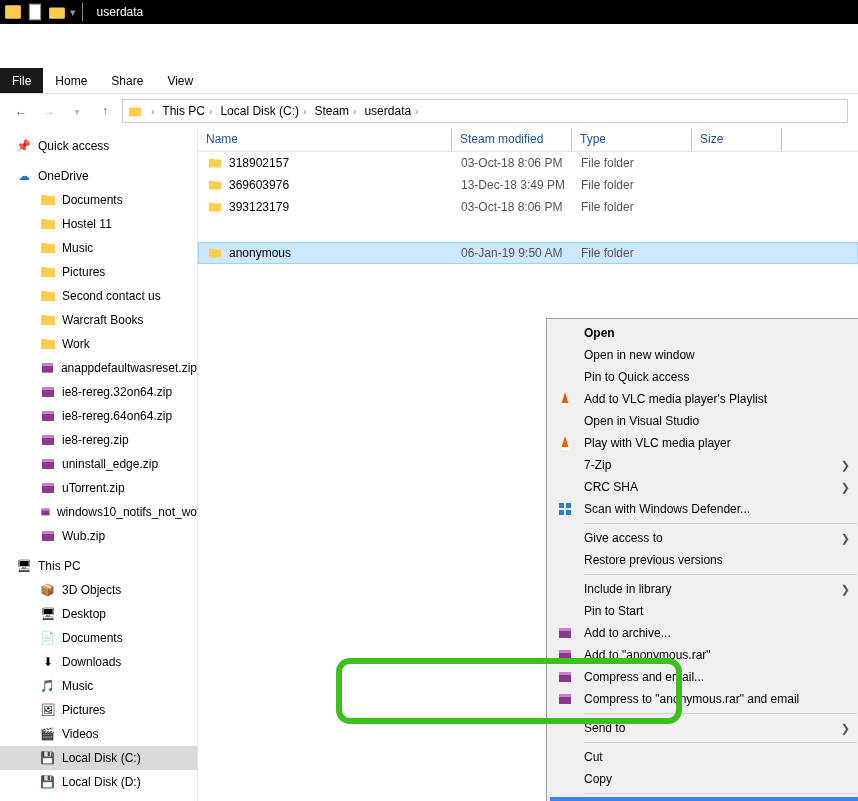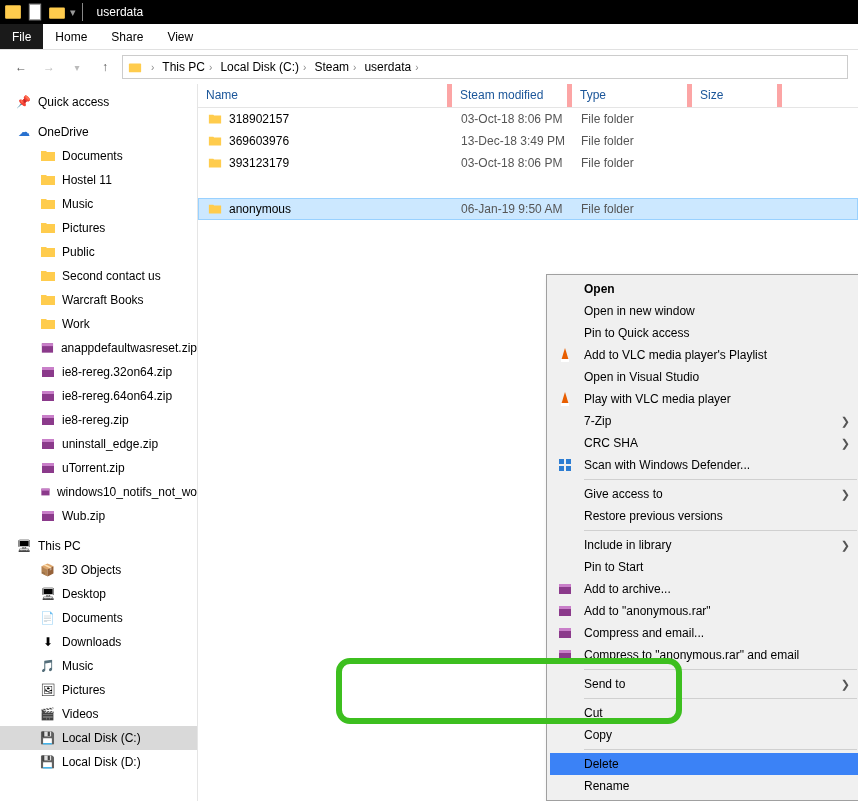--- a/index.html
+++ b/index.html
@@ -1,39 +1,39 @@
 <!DOCTYPE html>
 <html><head>
 <meta charset="utf-8">
 <style>
 * { margin: 0; padding: 0; box-sizing: border-box; font-family: "Segoe UI", Tahoma, sans-serif; font-size: 12px; }
 body { background: #fff; width: 858px; height: 801px; overflow: hidden; position: relative; }
 .titlebar { background: #000; height: 24px; display: flex; align-items: center; padding-left: 4px; }
 .titlebar .tb-icon { width: 18px; height: 18px; margin-right: 4px; }
 .titlebar .title { color: #fff; margin-left: 8px; font-size: 12px; }
 .titlebar .sep { width: 1px; height: 18px; background: #888; margin: 0 6px; }
-.ribbon { background: #fff; color: #000; height: 26px; display: flex; align-items: stretch; border-bottom: 1px solid #e1e1e1; }
+.ribbon { background: #fff; color: #000; height: 26px; display: flex; align-items: stretch; border-bottom: 1px solid #e1e1e1; margin-top: 44px; }
 .ribbon .tab { padding: 0 12px; display: flex; align-items: center; cursor: pointer; }
 .ribbon .tab.file { background: #1a1a1a; color: #fff; }
 .navbar { height: 34px; display: flex; align-items: center; padding: 0 10px; gap: 6px; }
 .nav-arrow { width: 22px; height: 22px; display:flex; align-items:center; justify-content:center; color: #555; }
 .nav-arrow.disabled { color: #bbb; }
 .addr { flex: 1; height: 24px; border: 1px solid #ccc; display: flex; align-items: center; padding: 0 4px; }
 .crumb { padding: 0 4px; display:flex; align-items:center; gap:4px; }
 .crumb .ch { color: #888; font-size: 10px; }
 .layout { display: flex; height: calc(801px - 24px - 26px - 34px); }
 .sidebar { width: 198px; border-right: 1px solid #e5e5e5; overflow:hidden; }
 .tree-item { display: flex; align-items: center; height: 24px; padding-left: 26px; gap: 6px; cursor:pointer; }
 .tree-item.top { padding-left: 16px; margin-top: 6px; }
 .tree-item.sel { background: #d9d9d9; }
 .tree-sub { padding-left: 40px; }
 .tree-item .ic { width: 16px; height: 16px; display:inline-flex; align-items:center; justify-content:center; }
 .content { flex: 1; position: relative; }
 .col-headers { display: flex; height: 24px; border-bottom: 1px solid #e5e5e5; color: #1a5599; }
-.col-headers > div { padding: 4px 8px; border-right: 5px solid #fca5a5; }
+.col-headers > div { padding: 4px 8px; border-right: 1px solid #fca5a5; }
 .c-name { width: 254px; }
 .c-date { width: 120px; }
 .c-type { width: 120px; }
 .c-size { width: 90px; }
 .rows .row { display: flex; height: 22px; align-items:center; border:1px solid transparent; }
 .rows .row.sel { background: #cce8ff; border: 1px solid #99d1ff; margin-top: 24px; }
 .row > div { padding: 0 8px; overflow:hidden; white-space:nowrap; }
 .row .c-name { display:flex; align-items:center; gap:6px; }
 .row .c-date, .row .c-type { color: #555; }
 .context-menu { position: absolute; left: 348px; top: 190px; width: 316px; background: #f0f0f0; border: 1px solid #a0a0a0; box-shadow: 4px 4px 6px rgba(0,0,0,0.3); padding: 3px; z-index: 20; }
@@ -140,26 +140,20 @@
         <div class="tree-item tree-sub">
           <svg class="folder-ic ic" viewBox="0 0 16 16">
             <path d="M1 3h5l1 1h8v9H1z" fill="#ffcc4d"></path>
           </svg>
           <span>Pictures</span>
         </div>
         <div class="tree-item tree-sub">
           <svg class="folder-ic ic" viewBox="0 0 16 16">
             <path d="M1 3h5l1 1h8v9H1z" fill="#ffcc4d"></path>
           </svg>
-          <span>Public</span>
-        </div>
-        <div class="tree-item tree-sub">
-          <svg class="folder-ic ic" viewBox="0 0 16 16">
-            <path d="M1 3h5l1 1h8v9H1z" fill="#ffcc4d"></path>
-          </svg>
           <span>Second contact us</span>
         </div>
         <div class="tree-item tree-sub">
           <svg class="folder-ic ic" viewBox="0 0 16 16">
             <path d="M1 3h5l1 1h8v9H1z" fill="#ffcc4d"></path>
           </svg>
           <span>Warcraft Books</span>
         </div>
         <div class="tree-item tree-sub">
           <svg class="folder-ic ic" viewBox="0 0 16 16">

